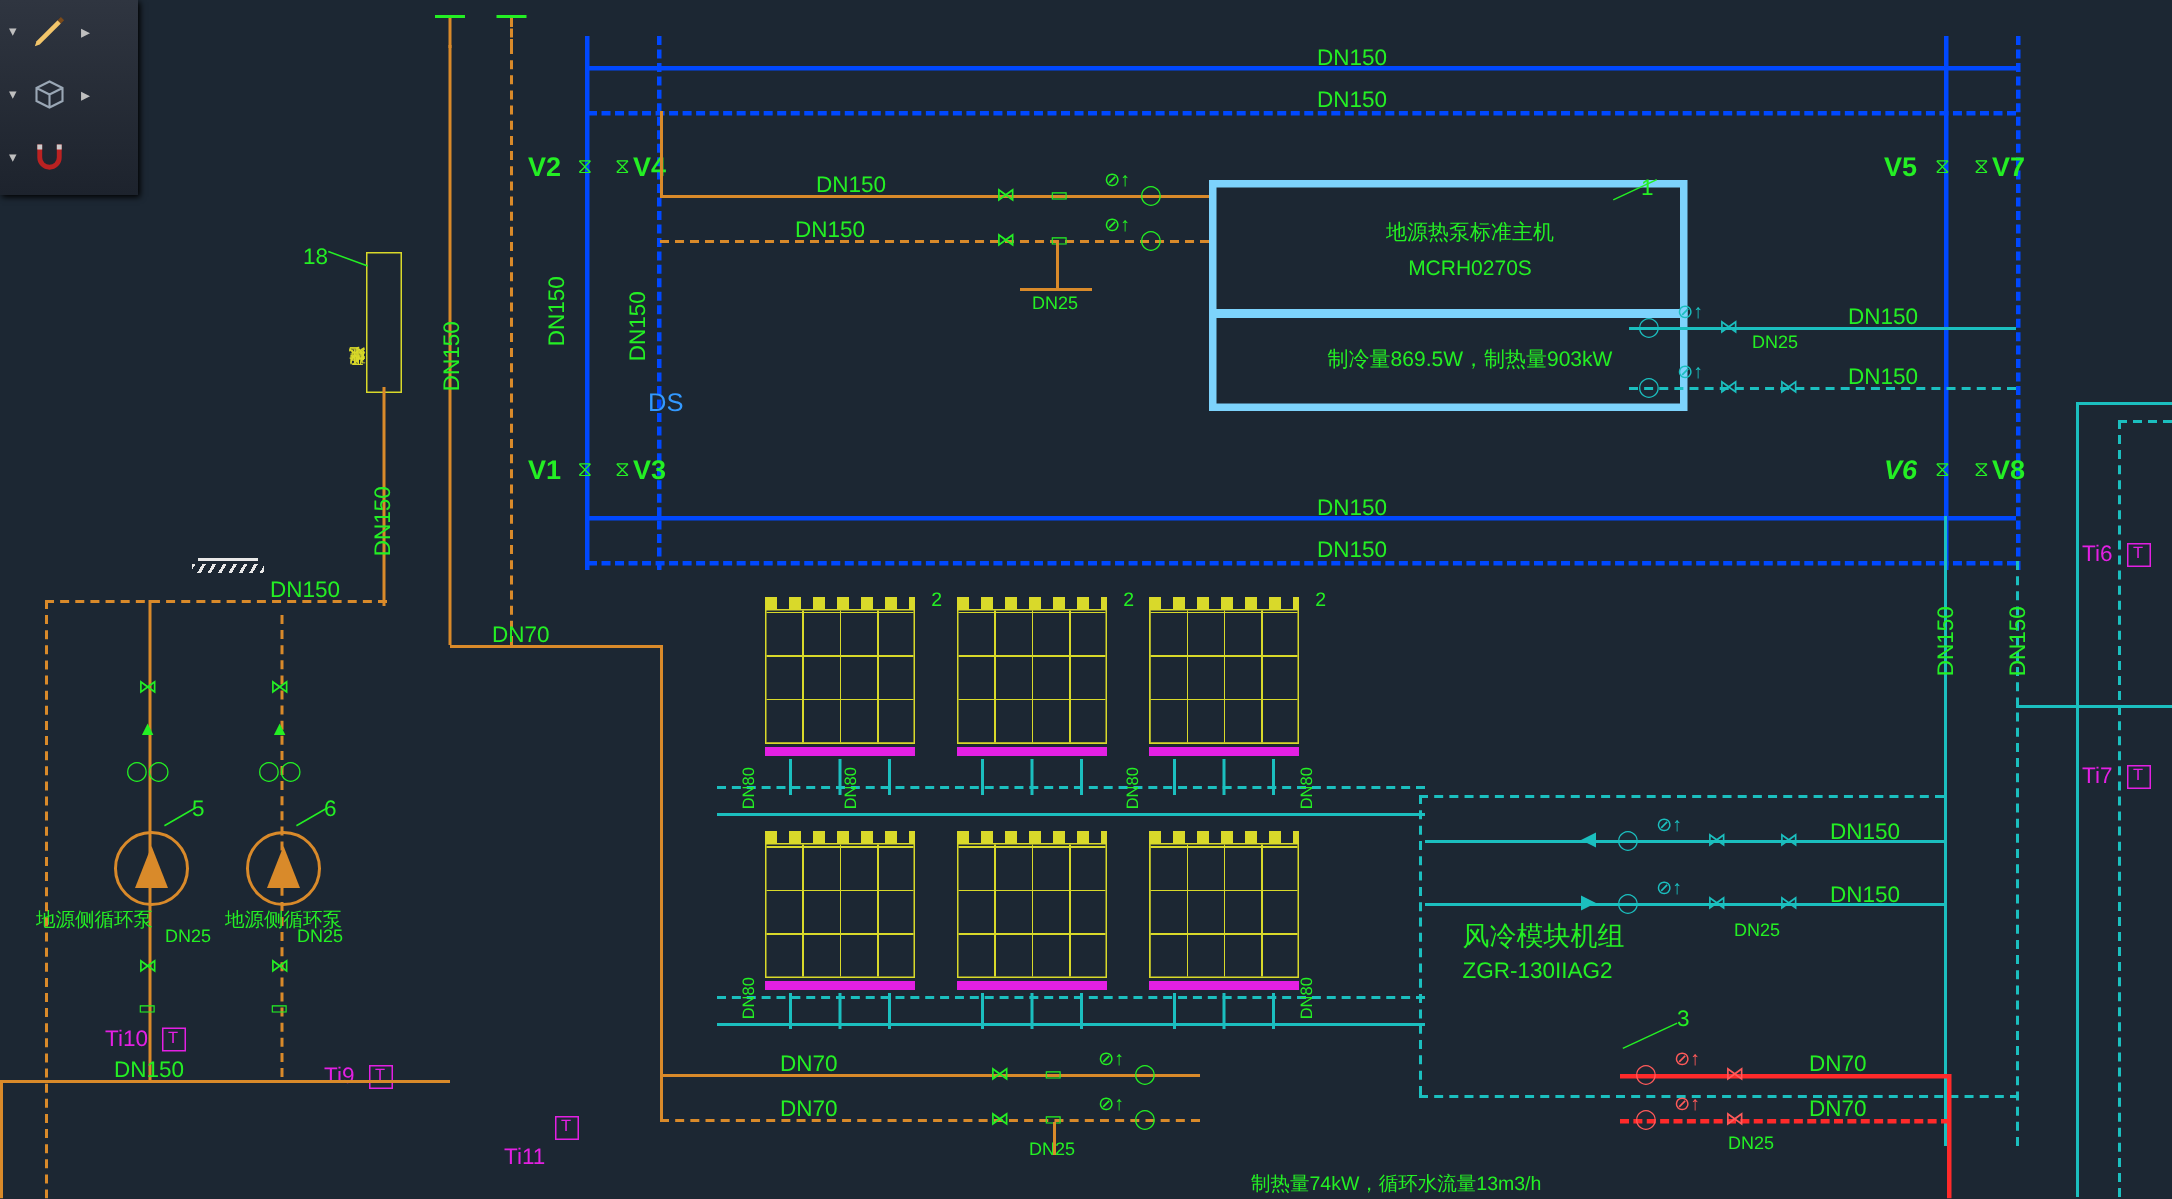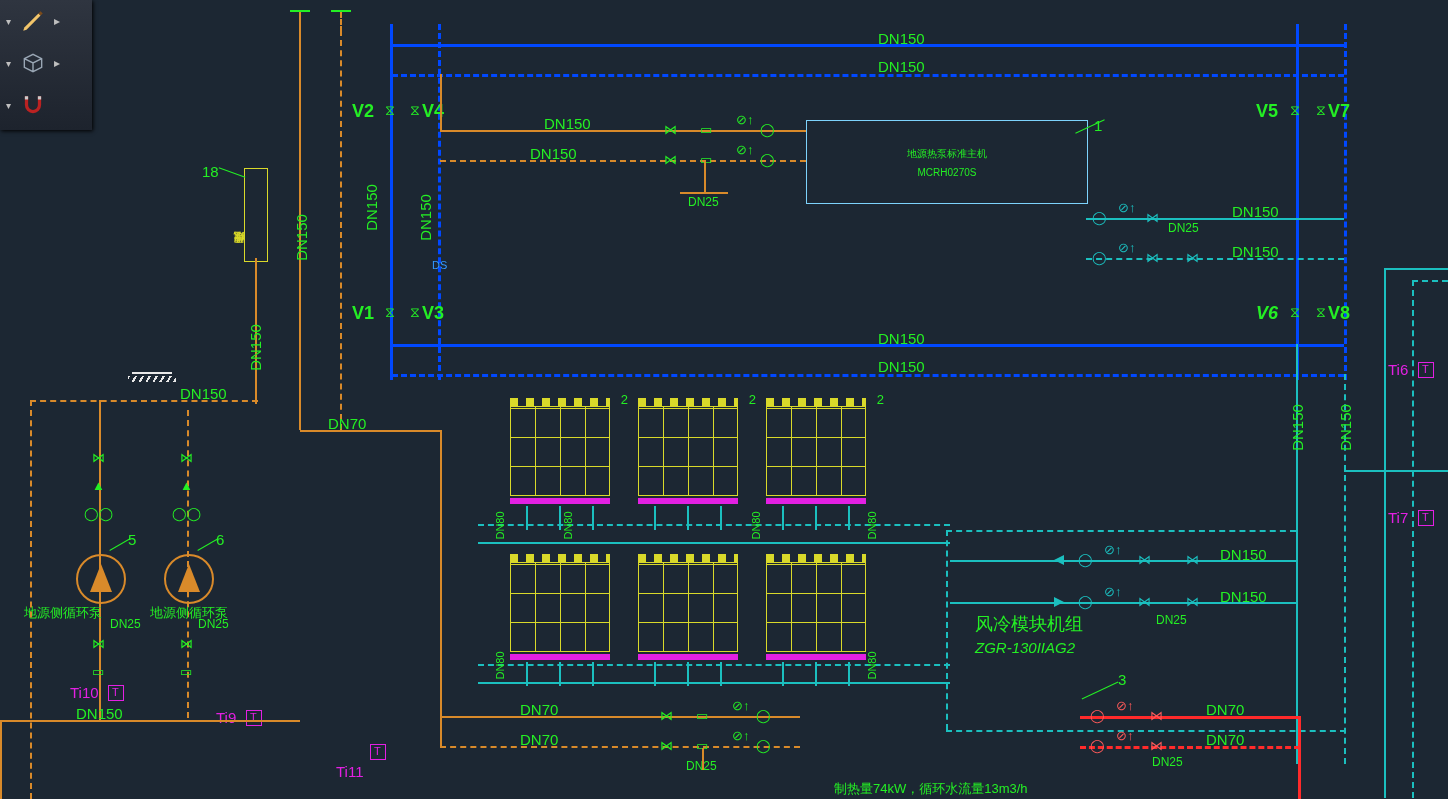--- a/index.html
+++ b/index.html
@@ -27,21 +27,21 @@
   .orangeD{border-top:2px dashed #d98a2a;}
   .orangeDv{border-left:2px dashed #d98a2a;}
   .tealS{border-top:2px solid #1bbfbf;}
   .tealSv{border-left:2px solid #1bbfbf;}
   .tealD{border-top:2px dashed #1bbfbf;}
   .tealDv{border-left:2px dashed #1bbfbf;}
   .redS{border-top:3px solid #ff2a2a;}
   .redSv{border-left:3px solid #ff2a2a;}
   .redD{border-top:3px dashed #ff2a2a;}
   
-  .eqbox{position:absolute;border:1px solid #7dd3fc;color:#24ef24;font-size:10px;text-align:center;display:flex;flex-direction:column;justify-content:center;gap:6px;}
+  .eqbox{position:absolute;border:5px solid #7dd3fc;color:#24ef24;font-size:14px;text-align:center;display:flex;flex-direction:column;justify-content:center;gap:6px;padding-left:29px;}
   
   .tick{position:absolute;color:#24ef24;font-size:14px;}
   
   .cab{position:absolute;width:100px;height:112px;}
   .cab .top{height:8px;background:repeating-linear-gradient(90deg,#d9d92a 0 8px,transparent 8px 16px);}
   .cab .body{height:88px;border:1px solid #d9d92a;background:
       repeating-linear-gradient(0deg ,transparent 0 28px,#d9d92a 28px 29px),
       repeating-linear-gradient(90deg,transparent 0 24px,#d9d92a 24px 25px);}
   .cab .mag{height:6px;background:#e320e3;margin-top:2px;}
   .cab .legs{display:flex;justify-content:space-around;margin-top:2px;}
@@ -153,25 +153,28 @@
 <div class="comp" style="left:760px;top:122px;">◯</div>
 <div class="comp" style="left:664px;top:152px;">⋈</div>
 <div class="comp" style="left:700px;top:152px;">▭</div>
 <div class="comp" style="left:736px;top:142px;">⊘↑</div>
 <div class="comp" style="left:760px;top:152px;">◯</div>
 
 <div class="v orangeSv" style="left:704px;top:162px;height:30px;"></div>
 <div class="h orangeS" style="left:680px;top:192px;width:48px;"></div>
 <div class="lbl green" style="left:688px;top:196px;font-size:12px;">DN25</div>
 
-<div class="lbl" style="left:432px;top:260px;color:#3399ff;font-size:11px;">DS</div>
+<div class="lbl" style="left:432px;top:260px;color:#3399ff;font-size:17px;">DS</div>
 
 <div class="eqbox" style="left:806px;top:120px;width:280px;height:82px;">
   <span>地源热泵标准主机</span>
   <span>MCRH0270S</span>
+</div>
+<div class="eqbox" style="left:806px;top:206px;width:280px;height:58px;">
+  <span>制冷量869.5W，制热量903kW</span>
 </div>
 <div class="lbl green" style="left:1094px;top:118px;">1</div>
 <div style="position:absolute;left:1074px;top:126px;width:32px;border-top:1px solid #24ef24;transform:rotate(-25deg);"></div>
 
 <div class="h tealS" style="left:1086px;top:218px;width:258px;"></div>
 <div class="lbl green" style="left:1232px;top:204px;">DN150</div>
 <div class="h tealD" style="left:1086px;top:258px;width:258px;"></div>
 <div class="lbl green" style="left:1232px;top:244px;">DN150</div>
 <div class="compT" style="left:1092px;top:210px;">◯</div>
 <div class="compT" style="left:1118px;top:200px;">⊘↑</div>
@@ -288,21 +291,21 @@
 <div class="compT" style="left:1078px;top:594px;">◯</div>
 <div class="compT" style="left:1104px;top:584px;">⊘↑</div>
 <div class="compT" style="left:1138px;top:594px;">⋈</div>
 <div class="compT" style="left:1186px;top:594px;">⋈</div>
 <div class="lbl green" style="left:1156px;top:614px;font-size:12px;">DN25</div>
 
 <div class="ahR ahTealL" style="left:1054px;top:555px;"></div>
 <div class="ahR ahTealR" style="left:1054px;top:597px;"></div>
 
 <div class="lbl green" style="left:975px;top:615px;font-size:18px;">风冷模块机组</div>
-<div class="lbl green" style="left:975px;top:640px;font-size:15px;font-style:italic;">ZGR-130IIAG2</div>
+<div class="lbl green" style="left:975px;top:640px;font-size:15px;">ZGR-130IIAG2</div>
 
 <div class="lbl green" style="left:834px;top:782px;font-size:13px;">制热量74kW，循环水流量13m3/h</div>
 <div class="lbl green" style="left:1118px;top:672px;">3</div>
 <div style="position:absolute;left:1080px;top:690px;width:40px;border-top:1px solid #24ef24;transform:rotate(-25deg);"></div>
 
 <div class="h orangeS" style="left:440px;top:716px;width:360px;"></div>
 <div class="lbl green" style="left:520px;top:702px;">DN70</div>
 <div class="h orangeD" style="left:440px;top:746px;width:360px;"></div>
 <div class="lbl green" style="left:520px;top:732px;">DN70</div>
 <div class="comp" style="left:660px;top:708px;">⋈</div>

